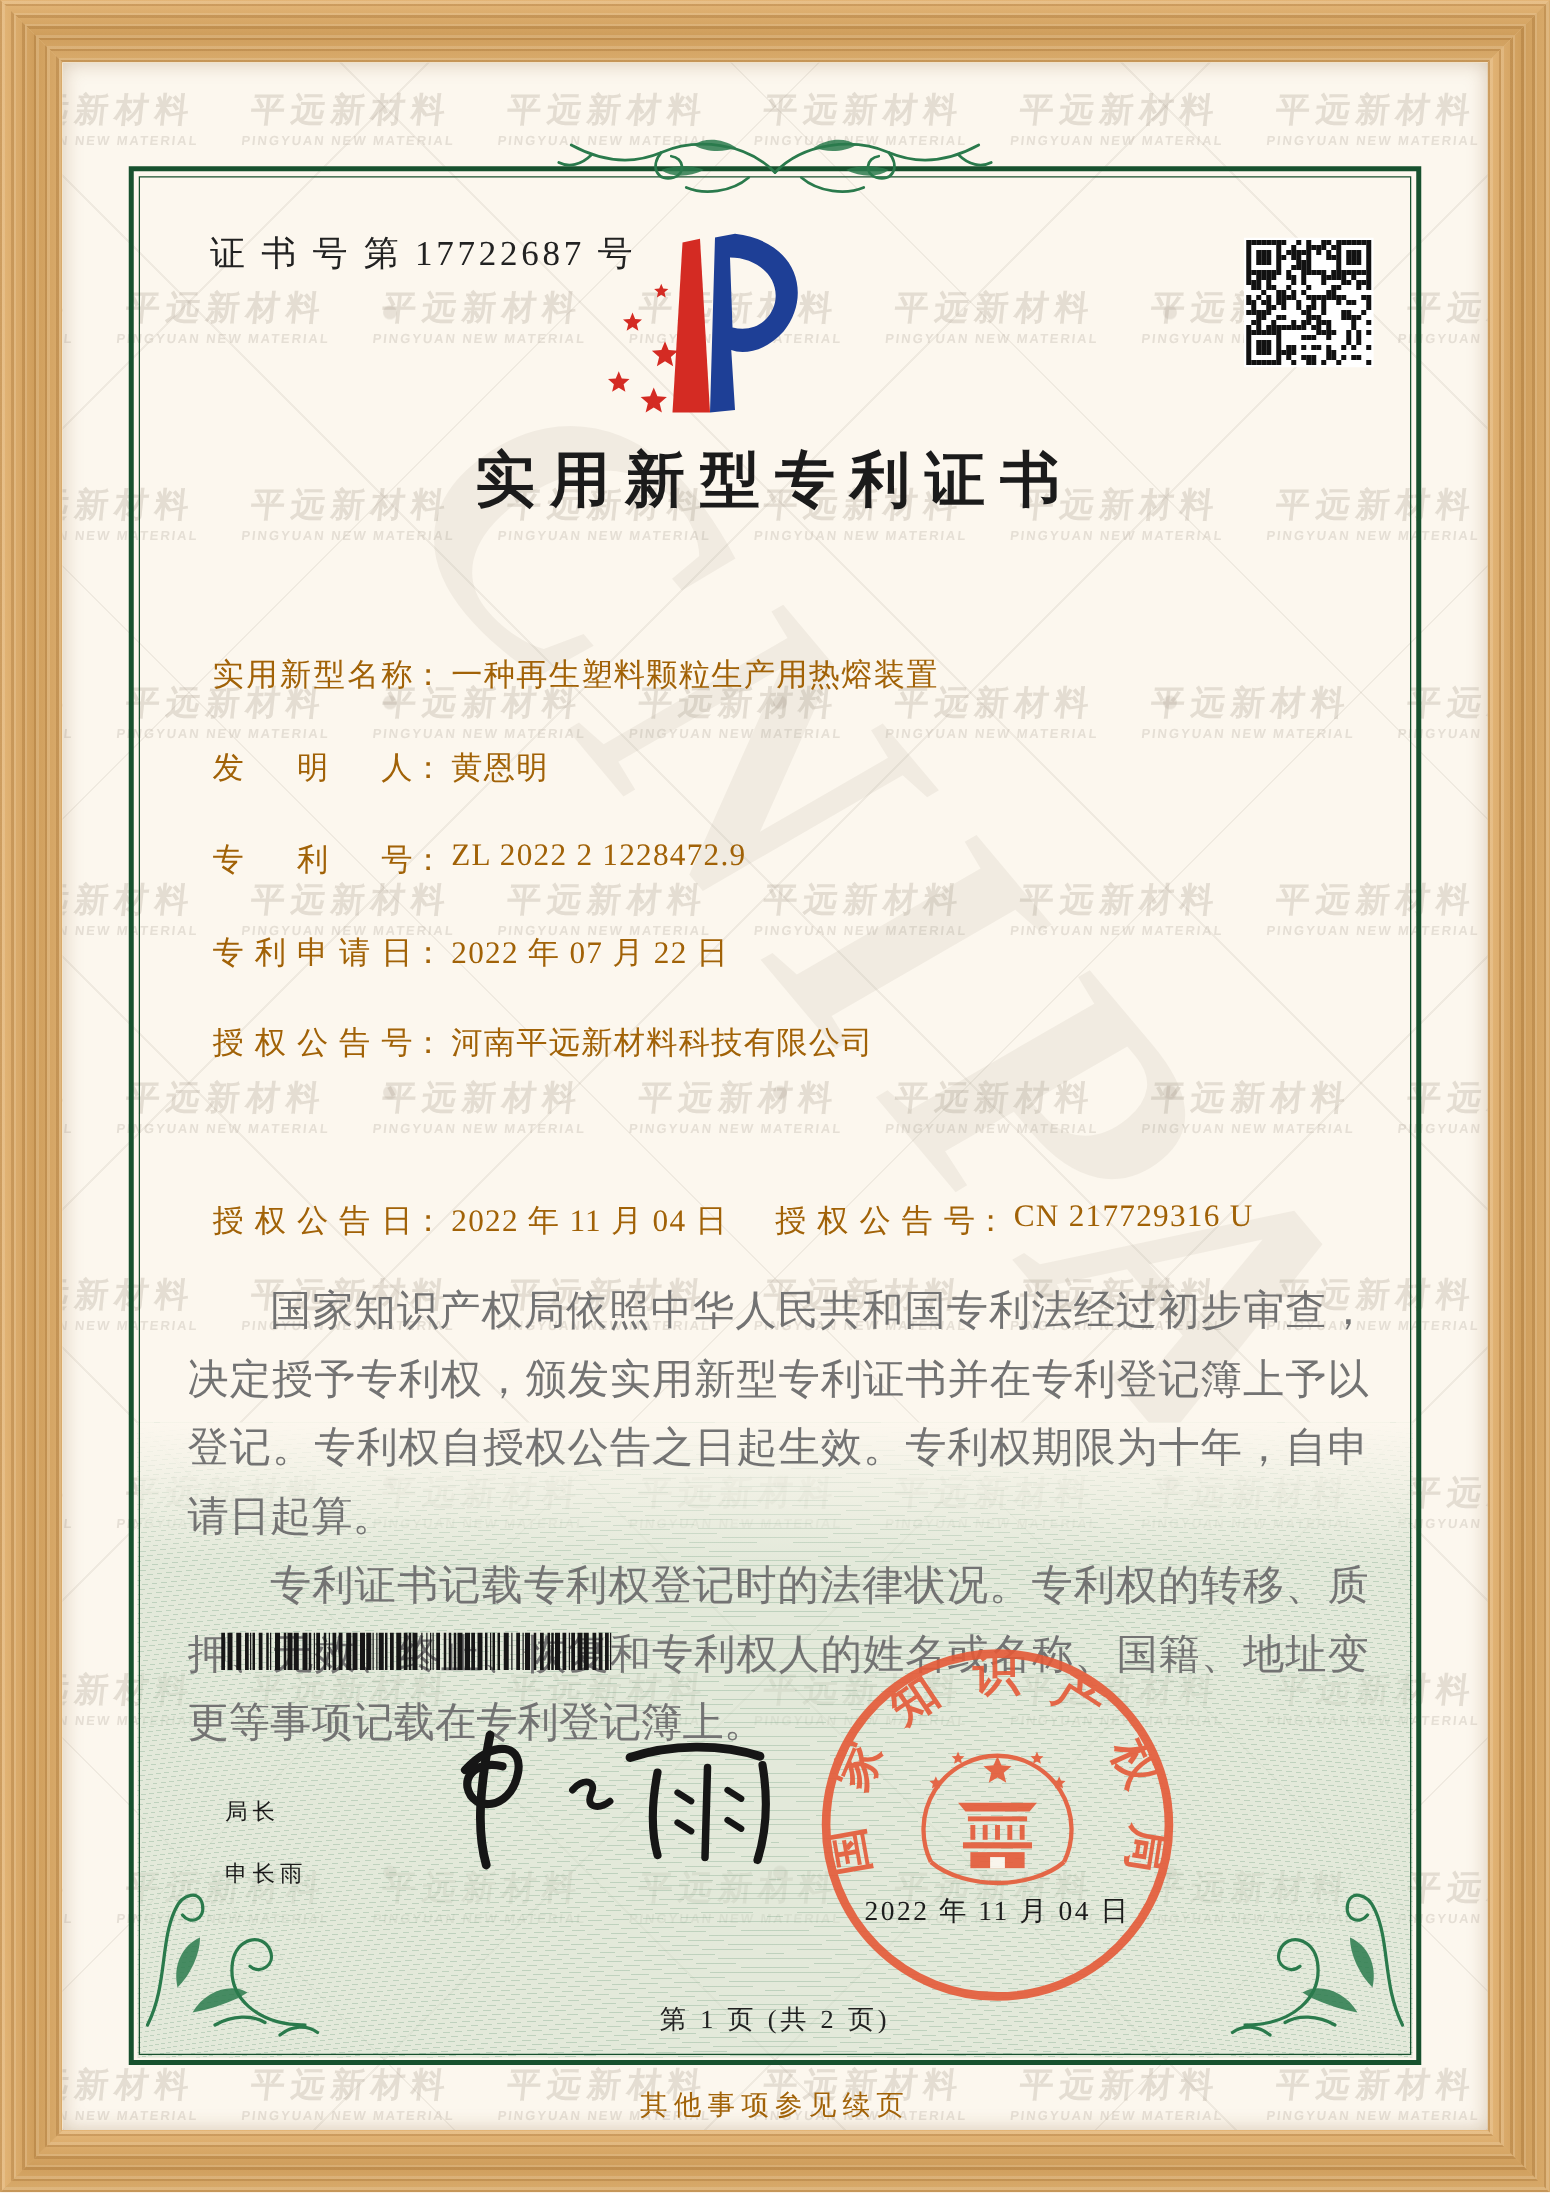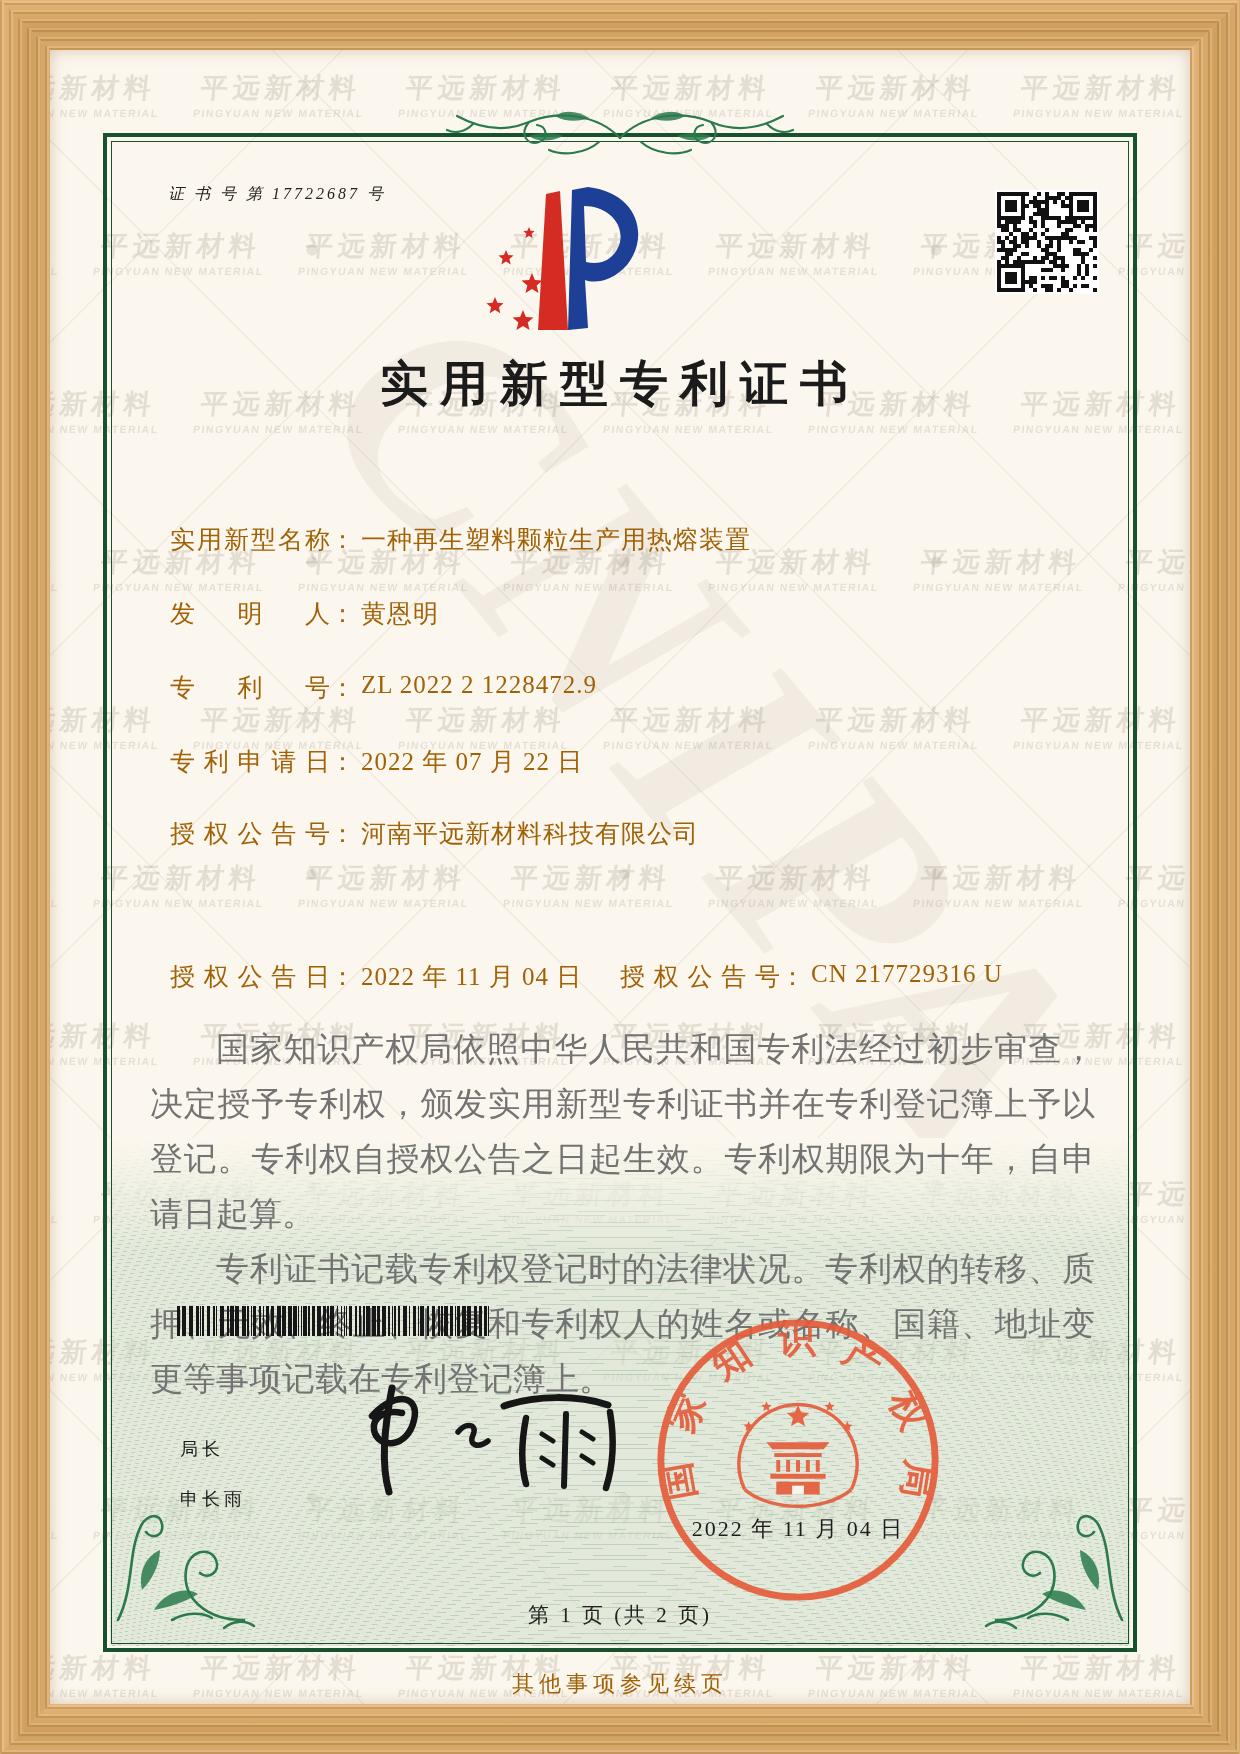--- a/index.html
+++ b/index.html
@@ -42,21 +42,21 @@
      background:linear-gradient(180deg,#fcf7ee 0%,rgba(252,247,238,0) 22%);}
   
   .border-outer{position:absolute;left:103px;right:103px;top:133px;bottom:102px;
      border:4.5px solid #17512e;}
   .border-inner{position:absolute;inset:4px;border:1.6px solid #17512e;}
   .ornament-top{position:absolute;left:445px;top:102px;}
   .flourish{position:absolute;width:175px;height:175px;}
   .flourish.bl{left:94px;top:1470px;}
   .flourish.br{left:971px;top:1470px;transform:scaleX(-1);}
   
-  .cert-no{position:absolute;left:168px;top:184px;font-size:16px;letter-spacing:3px;color:#222;font-style:italic;}
+  .cert-no{position:absolute;left:168px;top:184px;font-size:28px;letter-spacing:3px;color:#222;}
   .title{position:absolute;left:0;right:0;top:352px;text-align:center;
          font-size:48px;font-weight:700;letter-spacing:12px;color:#1b1b1b;}
   .row{position:absolute;left:170px;right:148px;font-size:25px;color:#a16207;}
   .flabel{display:inline-block;width:160px;text-align:justify;text-align-last:justify;vertical-align:top;}
   .fcolon{display:inline-block;vertical-align:top;}
   .fvalue{display:inline-block;vertical-align:top;letter-spacing:1px;margin-left:6px;}
   .row.addr .fvalue{width:700px;line-height:40px;}
   .pair2{position:absolute;left:450px;top:0;white-space:nowrap;}
   .body-text{position:absolute;left:150px;right:145px;top:1022px;
      font-size:33px;line-height:55px;color:#737373;text-align:justify;}

